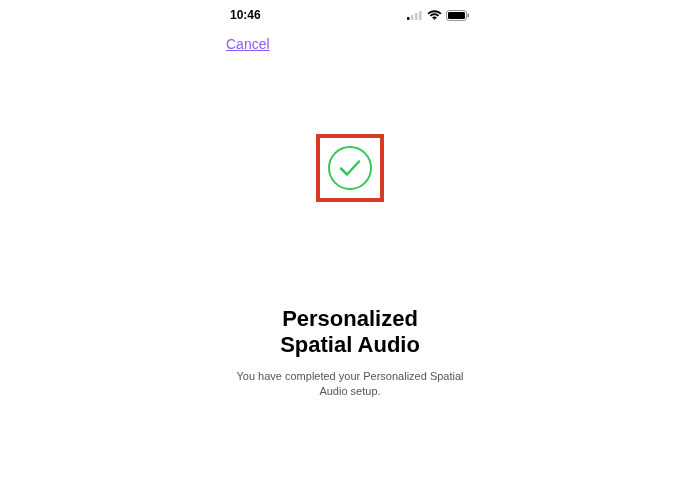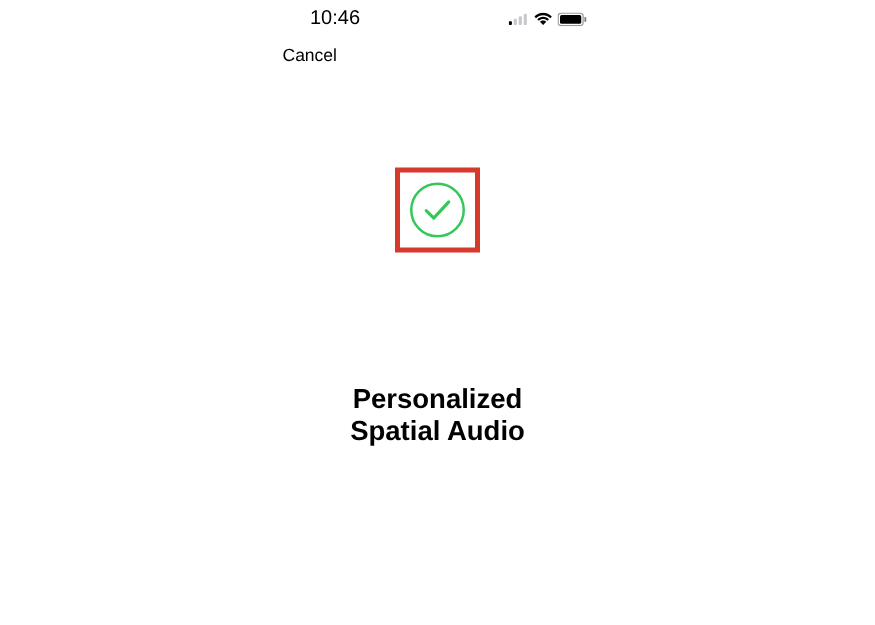--- a/index.html
+++ b/index.html
@@ -20,41 +20,42 @@
       background: #fff;
     }
     .status-bar {
       display: flex;
       justify-content: space-between;
       align-items: center;
       padding: 6px 20px 0 20px;
       height: 24px;
     }
     .status-time {
-      font-size: 16px;
-      font-weight: 400;
+      font-size: 12px;
+      font-weight: 700;
       color: #000;
-      margin-left: 18px;
+      margin-left: 0;
     }
     .status-right {
       display: flex;
       align-items: center;
       gap: 4px;
     }
     .signal-icon svg, .wifi-icon svg, .battery-icon svg { display: block; }
     .nav-bar {
       padding: 8px 14px 0 14px;
     }
     .cancel-btn {
       font-size: 14px;
-      color: #000000;
+      color: #8b5cf6;
       background: none;
       border: none;
       cursor: pointer;
       padding: 4px 2px;
+      text-decoration: underline;
     }
     .content {
       display: flex;
       flex-direction: column;
       align-items: center;
       padding-top: 78px;
     }
     .check-wrap {
       border: 4px solid #D63A2B;
       padding: 6px;
@@ -129,15 +130,17 @@
       <div class="check-circle">
         <svg width="48" height="48" viewBox="0 0 48 48">
           <circle cx="24" cy="24" r="21" fill="none" stroke="#34C759" stroke-width="2"></circle>
           <path d="M15 24.5 L21 30.5 L33 17.5" fill="none" stroke="#34C759" stroke-width="2.5" stroke-linecap="round" stroke-linejoin="round"></path>
         </svg>
       </div>
     </div>
 
     <h1 class="title">Personalized
 Spatial Audio</h1>
+    <p class="subtitle">You have completed your Personalized Spatial
+Audio setup.</p>
   </div>
 
 </div>
 
 </body></html>

